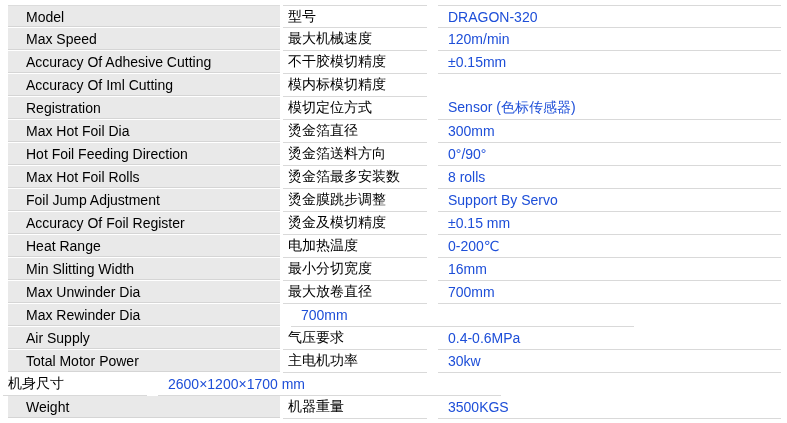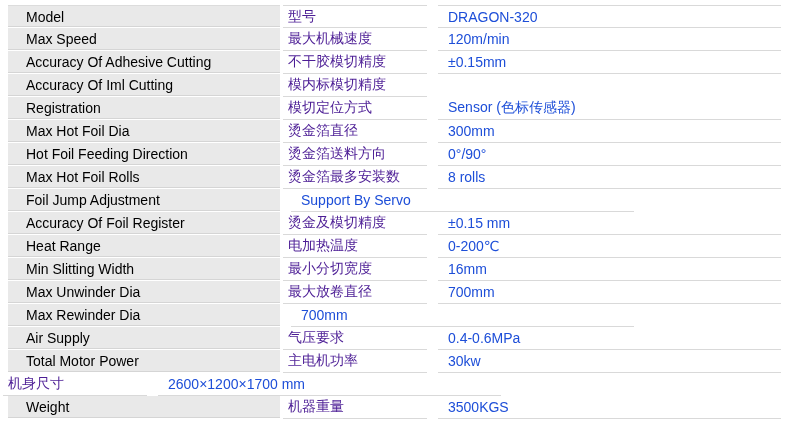--- a/index.html
+++ b/index.html
@@ -39,21 +39,21 @@
     padding-left: 18px;
     color: #000000;
     font-size: 14px;
     border-bottom: 1px solid #ffffff;
     box-shadow: inset 0 -1px 0 #d5d5d5;
   }
   .c2 {
     margin-left: 3px;
     width: 144px;
     padding-left: 5px;
-    color: #4c1d95;
+    color: #000000;
     font-size: 14px;
     border-bottom: 1px solid #d9d9d9;
   }
   .c3 {
     margin-left: 11px;
     width: 343px;
     padding-left: 10px;
     color: #1d4ed8;
     font-size: 14px;
     border-bottom: 1px solid #d9d9d9;
@@ -105,20 +105,21 @@
         <div class="cell c2">烫金箔送料方向</div>
         <div class="cell c3">0°/90°</div>
       </div>
       <div class="row">
         <div class="cell c1">Max Hot Foil Rolls</div>
         <div class="cell c2">烫金箔最多安装数</div>
         <div class="cell c3">8 rolls</div>
       </div>
       <div class="row">
         <div class="cell c1">Foil Jump Adjustment</div>
+        <div class="cell c2">烫金膜跳步调整</div>
         <div class="cell c3">Support By Servo</div>
       </div>
       <div class="row">
         <div class="cell c1">Accuracy Of Foil Register</div>
         <div class="cell c2">烫金及模切精度</div>
         <div class="cell c3">±0.15 mm</div>
       </div>
       <div class="row">
         <div class="cell c1">Heat Range</div>
         <div class="cell c2">电加热温度</div>

